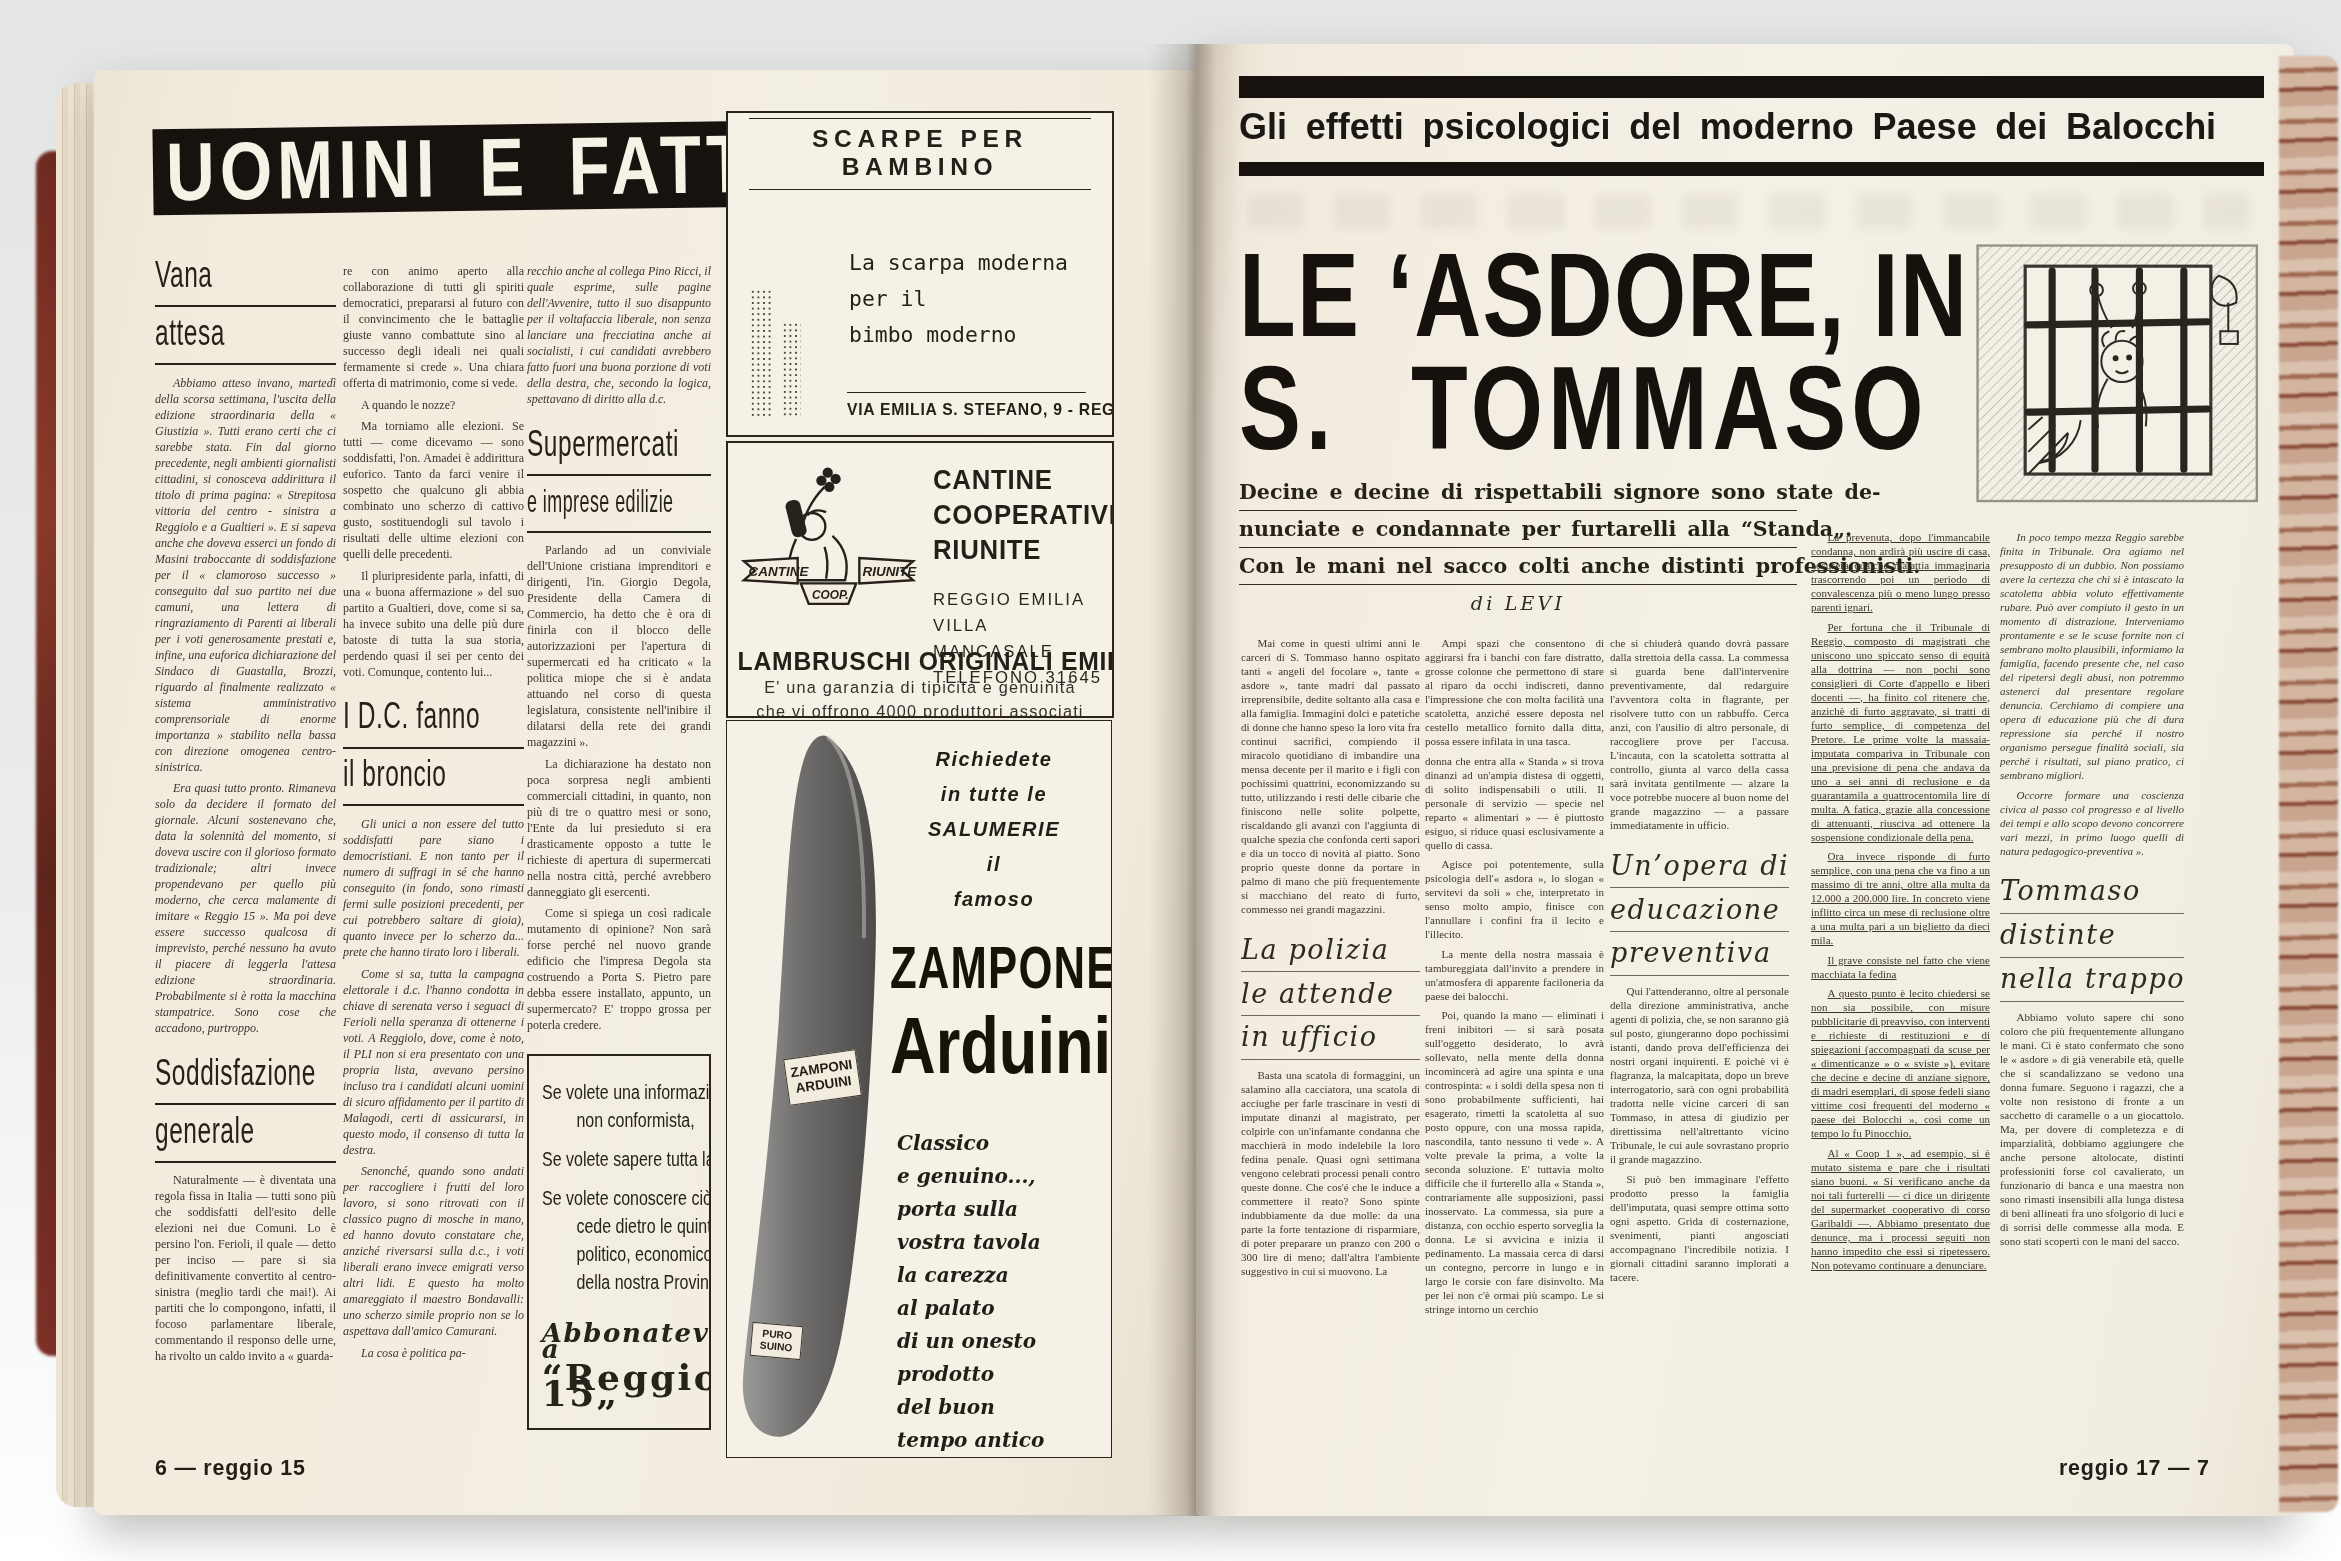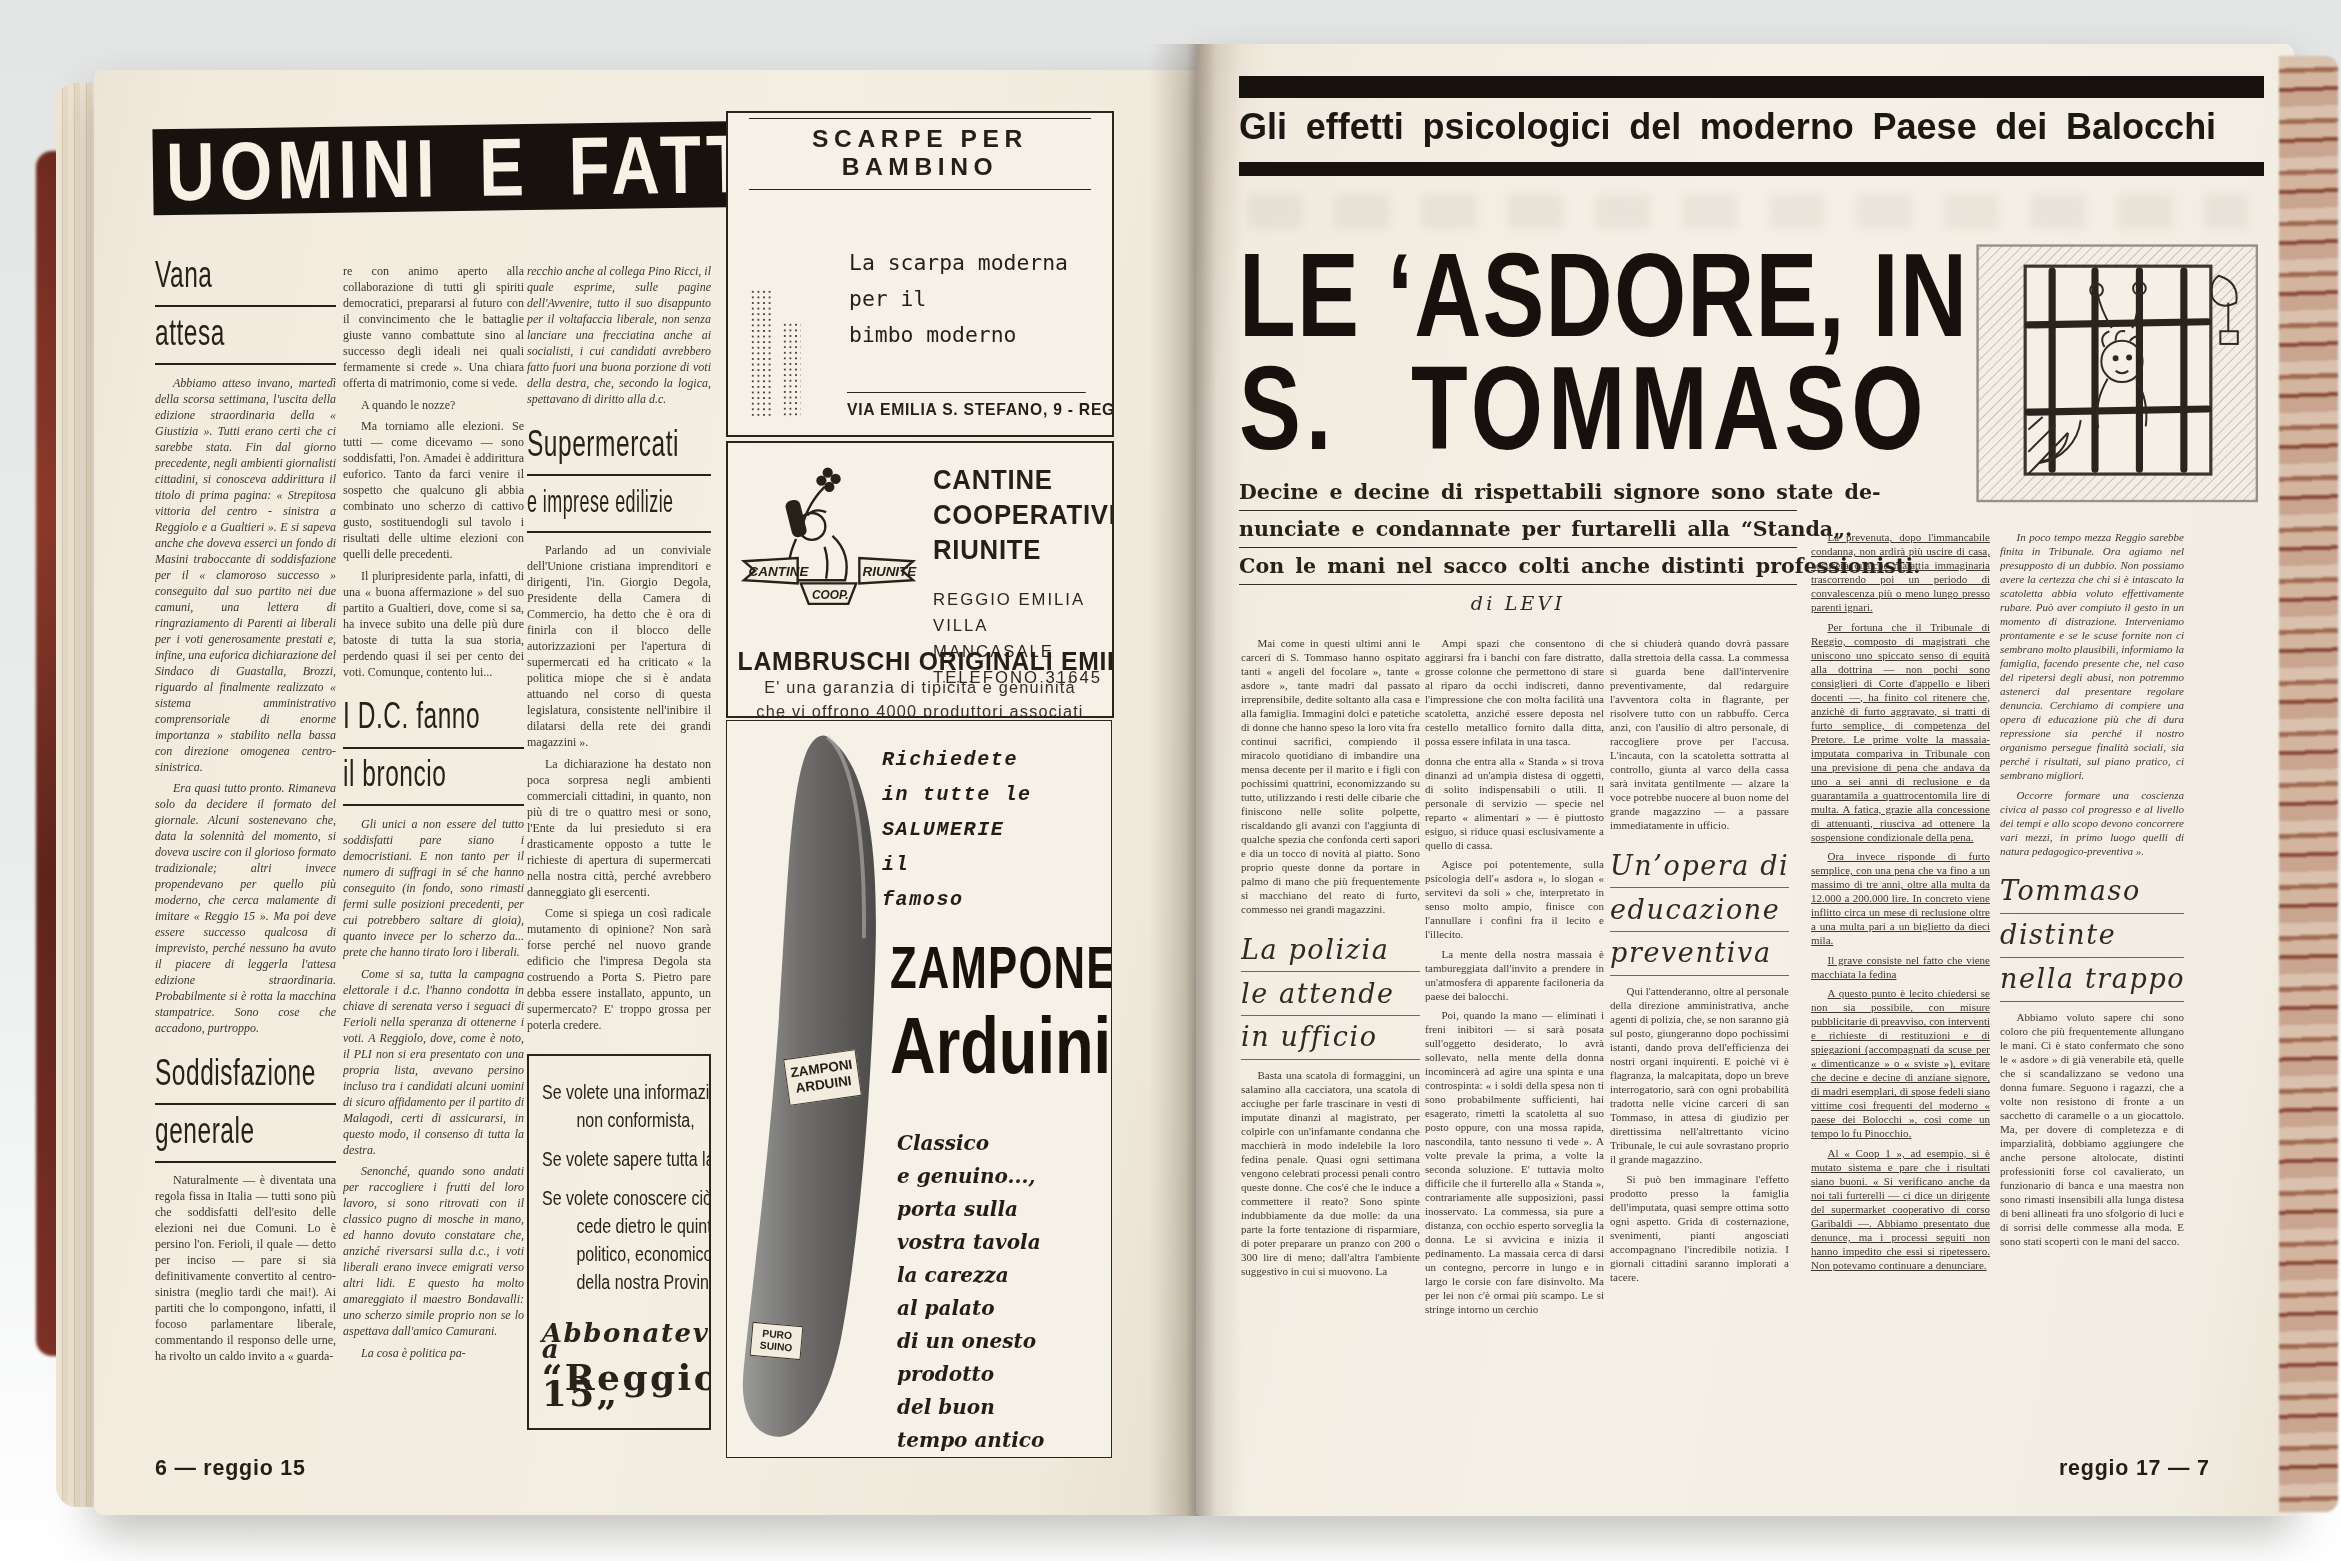--- a/index.html
+++ b/index.html
@@ -61,22 +61,22 @@
   .mono{font-family:"DejaVu Sans Mono",monospace;white-space:pre-line;}
   .dotbar{background-image:radial-gradient(#4c463c 0.9px,rgba(0,0,0,0) 1.2px);background-size:5.6px 5.6px;}
   .pier-addr{font-family:"Liberation Sans",sans-serif;font-weight:700;font-size:16.7px;letter-spacing:0.8px;color:#241f17;
              border-top:1.6px solid #2a251c;padding-top:7.1px;white-space:nowrap;transform:scaleX(.94);transform-origin:0 50%;}
   .cant-name{font-family:"Liberation Sans",sans-serif;font-weight:700;font-size:28px;line-height:35px;letter-spacing:0.8px;color:#241f17;
              transform:scaleX(.92);transform-origin:0 0;white-space:nowrap;}
   .cant-contact{font-family:"Liberation Sans",sans-serif;font-size:16.7px;line-height:26px;letter-spacing:2px;color:#2b261d;white-space:pre-line;}
   .cant-head{text-align:center;font-family:"Liberation Sans",sans-serif;font-weight:700;font-size:26px;letter-spacing:0.8px;color:#241f17;
              transform:scaleX(.95);transform-origin:50% 50%;white-space:nowrap;}
   .cant-sub{text-align:center;font-family:"Liberation Sans",sans-serif;font-size:16.3px;line-height:24px;letter-spacing:1.2px;color:#36302a;white-space:pre-line;}
-  .ard-intro{font-family:Liberation Mono, monospace;font-style:italic;font-weight:700;font-size:20px;line-height:35px;letter-spacing:1.6px;
-             color:#221d15;text-align:left;white-space:pre-line;}
+  .ard-intro{font-family:Liberation Sans, sans-serif;font-style:italic;font-weight:700;font-size:20px;line-height:35px;letter-spacing:1.6px;
+             color:#221d15;text-align:center;white-space:pre-line;}
   .ard-brand1{font-family:"Liberation Sans",sans-serif;font-weight:700;font-size:59px;letter-spacing:1.6px;color:#181309;
               transform:scaleX(.74);transform-origin:0 50%;white-space:nowrap;}
   .ard-brand2{font-family:"Liberation Sans",sans-serif;font-weight:700;font-size:79px;color:#181309;
               transform:scaleX(.80);transform-origin:0 50%;white-space:nowrap;}
   .ard-body{font-family:"DejaVu Serif",serif;font-style:italic;font-weight:700;font-size:20px;line-height:33px;
             color:#221d15;white-space:pre-line;}
   .zlabel{position:absolute;background:#f2ecdf;border:1.2px solid #3c362c;color:#221d15;text-align:center;
           font-family:"Liberation Sans",sans-serif;font-weight:700;white-space:pre-line;}
   .promo{border:2px solid #2a251c;padding:22px 12.7px 27px;margin-top:20.6px;color:#27221a;}
   .promo .pl{display:block;font-family:"Liberation Sans",sans-serif;font-size:20px;line-height:28px;white-space:nowrap;

